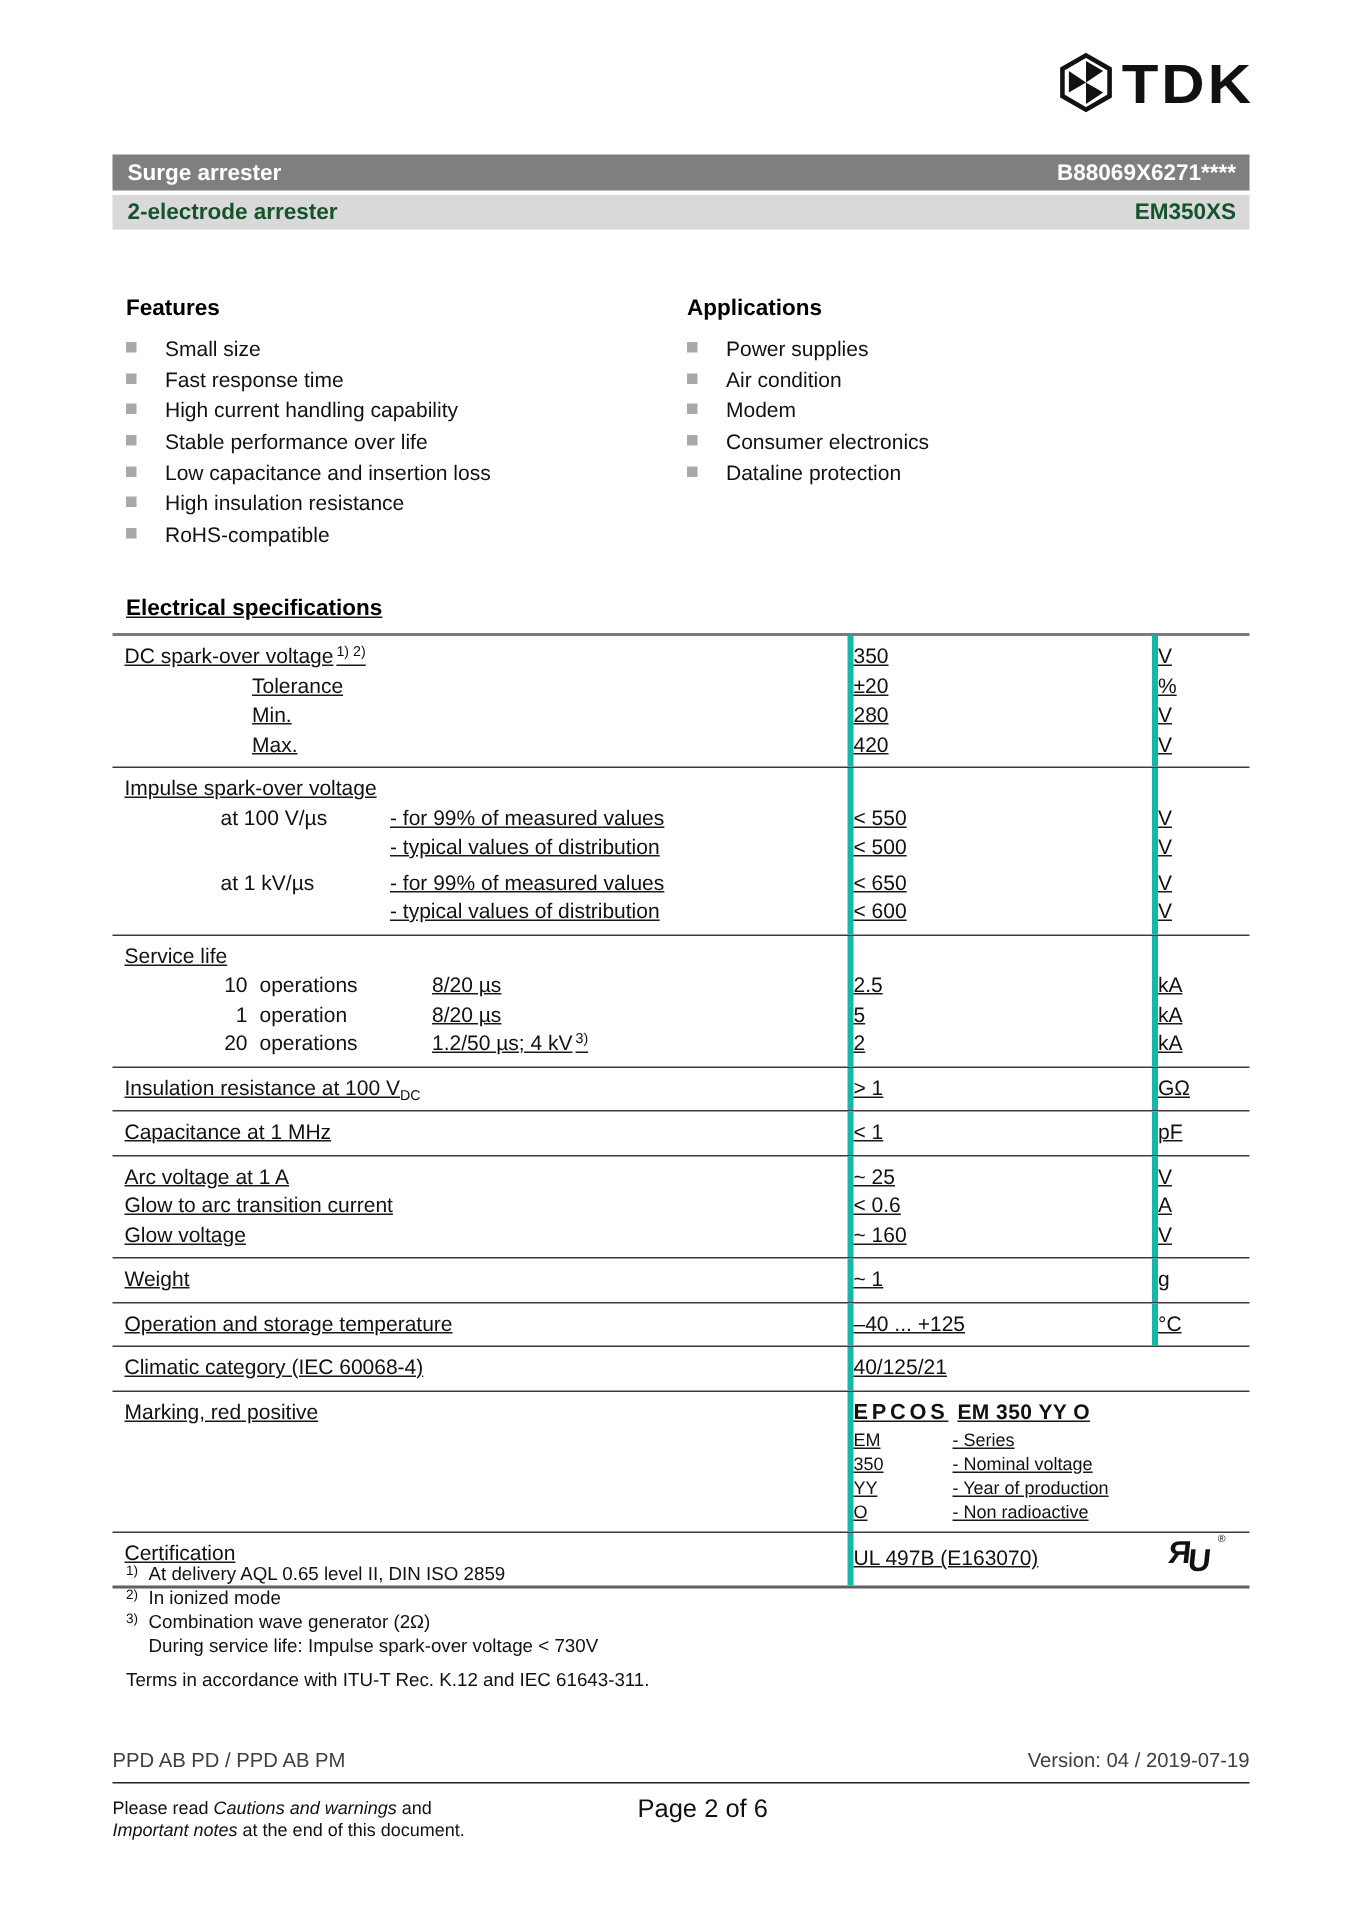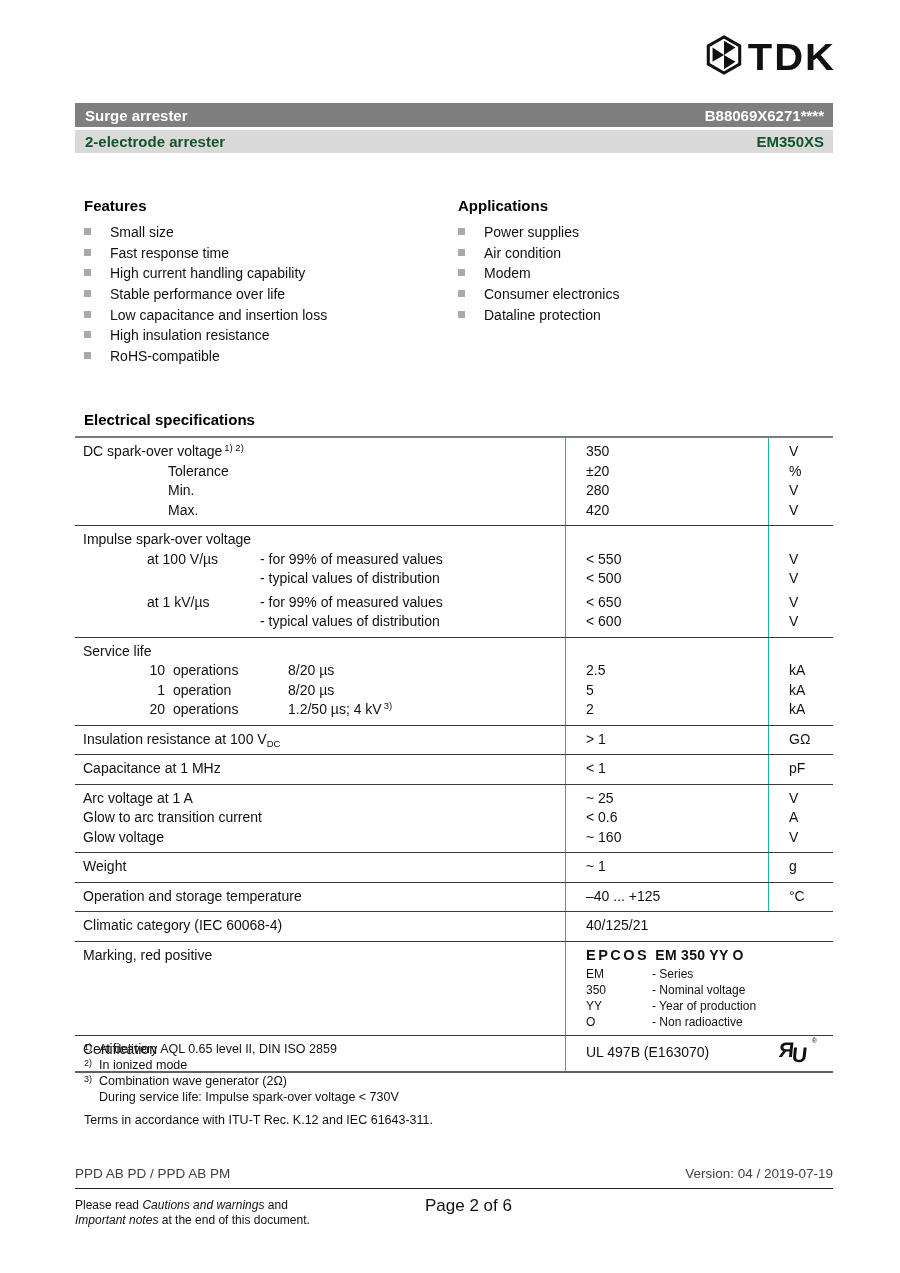--- a/index.html
+++ b/index.html
@@ -20,28 +20,28 @@
   .lists { position:absolute; top:197px; left:75px; width:758px; display:flex; }
   .list-col1 { width:374px; padding-left:9px; }
   .list-col2 { flex:1; padding-left:9px; }
   .list-title { font-size:15px; font-weight:bold; color:#000; }
   .list-items { margin-top:8px; }
   .list-item { display:flex; height:20.7px; align-items:flex-start; }
   .bullet { width:7px; height:7px; background:#a9a9a9; margin-top:6px; flex:none; }
   .li-text { margin-left:19px; font-size:14px; line-height:20.7px; color:#111; }
 
   
-  .specs { position:absolute; top:411px; left:75px; width:758px; }
+  .specs { position:absolute; top:397px; left:75px; width:758px;text-decoration:underline; }
   .specs-title { font-size:15px; font-weight:bold; color:#000; padding-left:9px; }
   .spec-table { margin-top:8px; border-top:2.5px solid #7b7b7b; border-bottom:2.5px solid #606060; font-size:14px; color:#111; }
   .spec-group { display:grid; grid-template-columns:1fr 203px 65px; border-top:1px solid #3b3b3b; }
   .spec-group.first { border-top:none; }
   .spec-group.merged { grid-template-columns:1fr 268px; }
   .cell { padding:4px 4px 5px 8px; }
-  .cell.val, .cell.unit { border-left:1px solid #14b8a6; padding-left:20px; }
+  .cell.val, .cell.unit { border-left:4px solid #14b8a6; padding-left:0; }
   .line { height:19.5px; line-height:19.5px; white-space:nowrap; }
   .gt4 { margin-top:4px; }
   .sup { font-size:9.5px; position:relative; top:-5px; margin-left:2px; }
   .sb  { font-size:9.5px; position:relative; top:3px; }
   .ind1 { padding-left:85px; }
   .imp-cond { display:inline-block; margin-left:64px; width:113px; }
   .sl-num  { display:inline-block; width:82px; text-align:right; }
   .sl-noun { display:inline-block; margin-left:8px; width:115px; }
 
   

